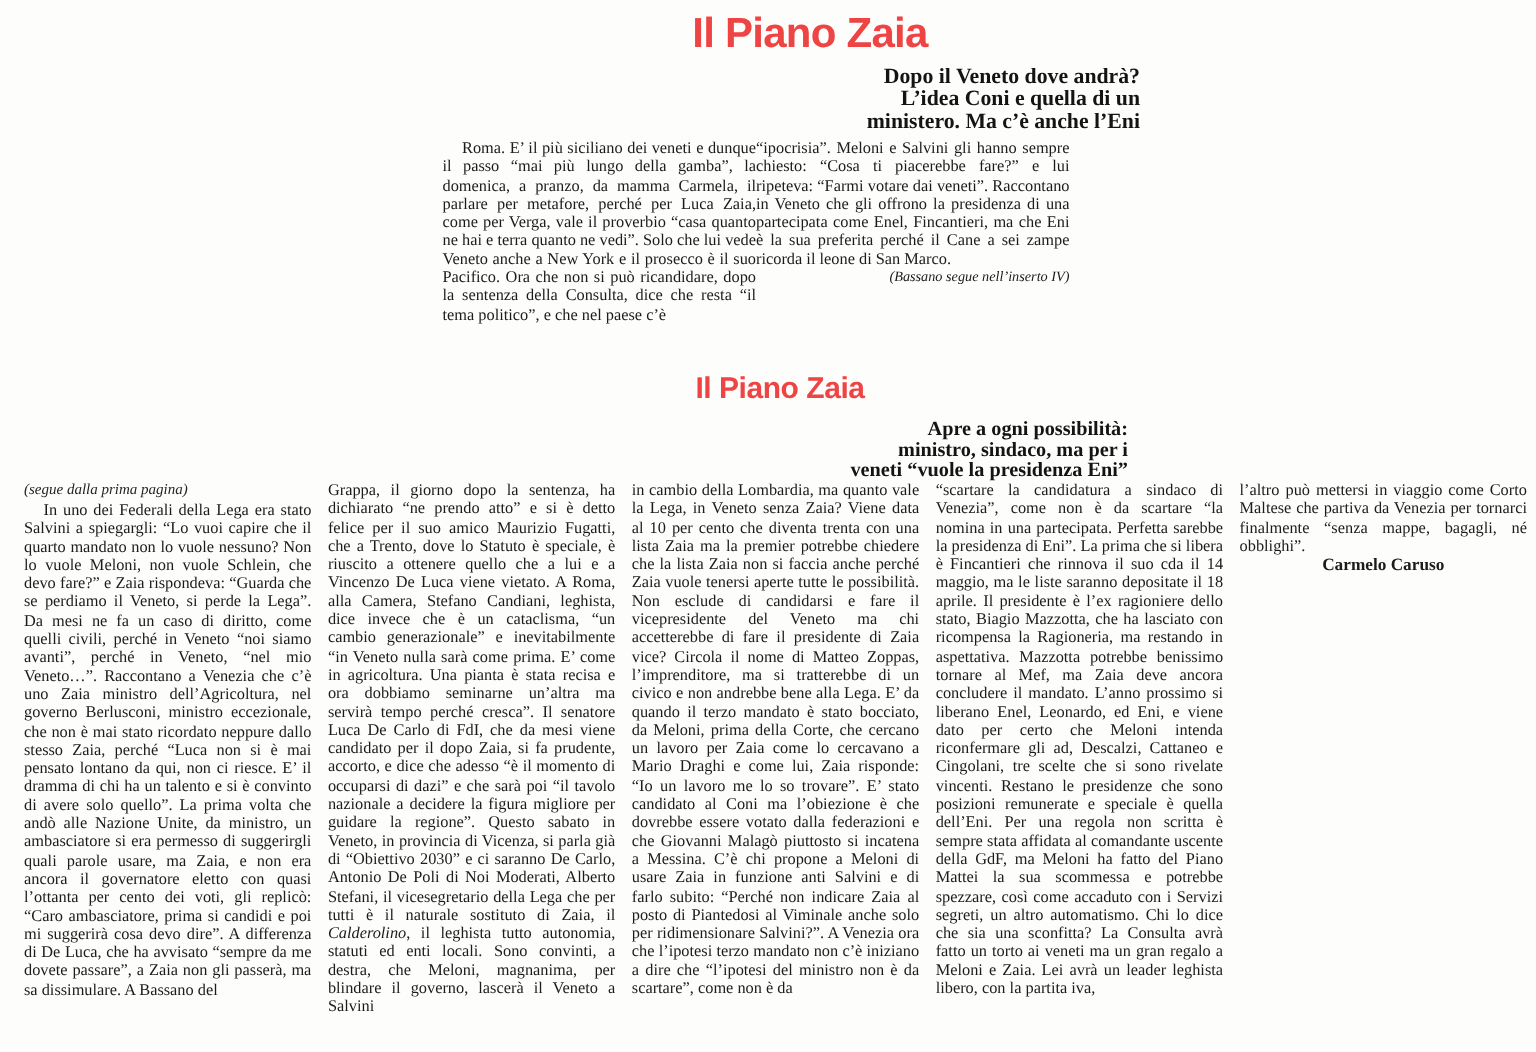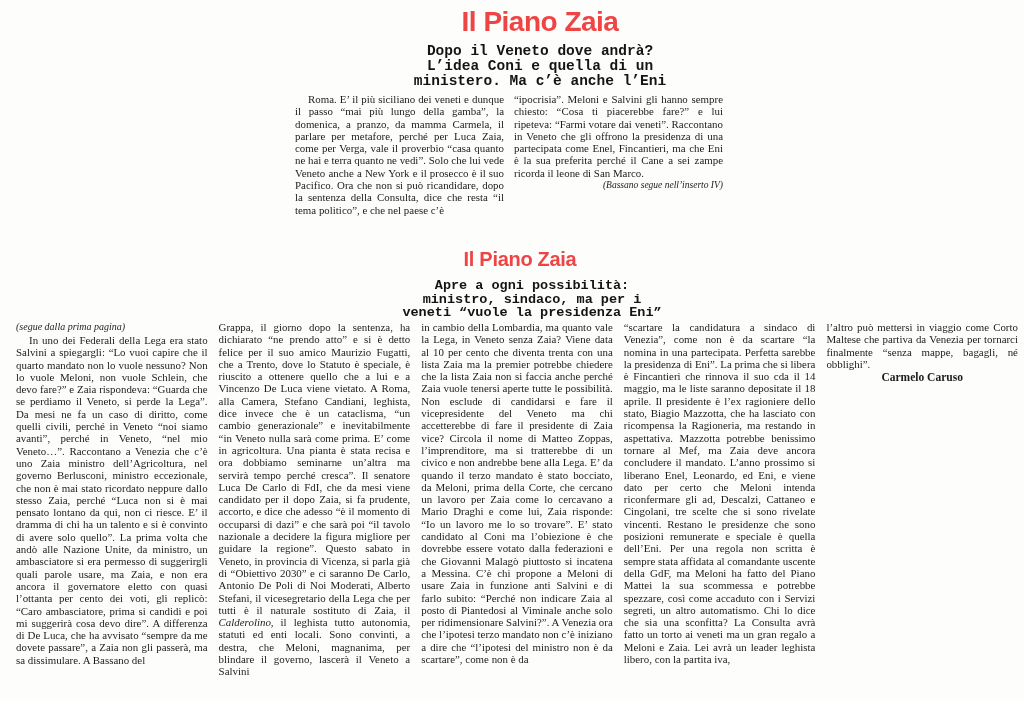--- a/index.html
+++ b/index.html
@@ -16,36 +16,36 @@
     font-family:"Liberation Sans",sans-serif;
     font-weight:bold;
     color:#ef4444;
     text-align:center;
     letter-spacing:-0.5px;
     white-space:nowrap;
   }
   .headline-1{left:320px;top:7px;width:440px;font-size:28px;line-height:30px;}
   .headline-2{left:300px;top:248px;width:440px;font-size:20px;line-height:22px;letter-spacing:-0.3px;}
   .subtitle{
-    font-family:Liberation Mono, monospace;
+    font-family:Liberation Serif, serif;
     font-weight:bold;
-    text-align:center;
+    text-align:right;
     color:#141414;
   }
   .subtitle-1{left:320px;top:44px;width:440px;font-size:14.5px;line-height:15px;}
   .subtitle-2{left:312px;top:279px;width:440px;font-size:13.5px;line-height:13.5px;}
   .body-text{
     font-size:10.9px;
     line-height:12.3px;
     text-align:justify;
     color:#1b1b1b;
   }
   .top-cols{
     left:295px;top:93px;width:428px;
-    display:flex;gap:10px;
+    display:flex;
   }
   .top-cols .col{width:209px;}
   .bottom-cols{
     left:16px;top:321px;width:1002px;height:380px;
     display:flex;gap:11px;
   }
   .bottom-cols .col{flex:1 1 0;min-width:0;}
   .indent{text-indent:13px;}
   .continued-note{
     font-size:10px;

